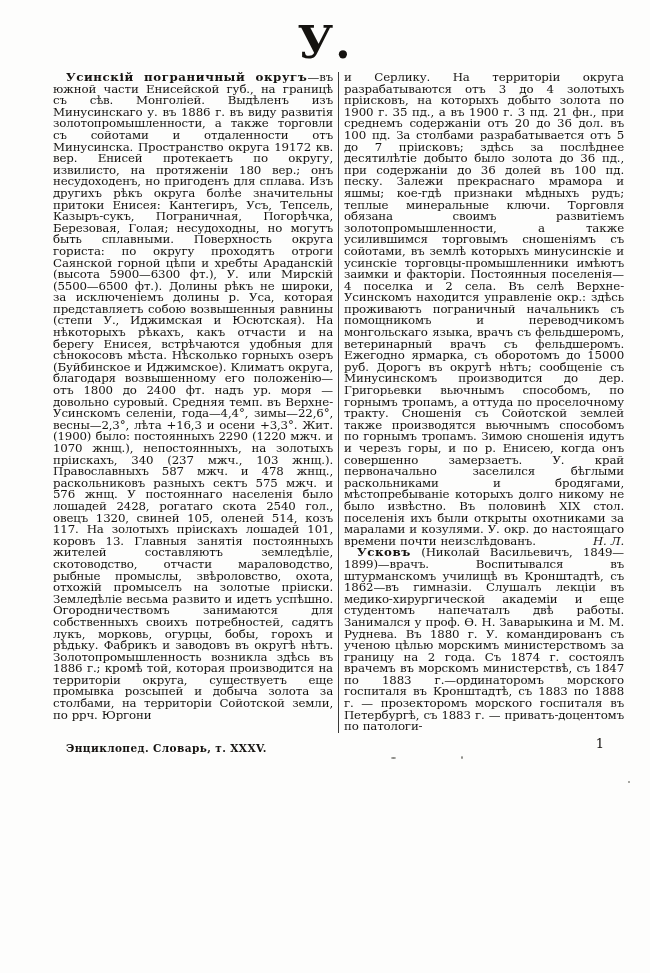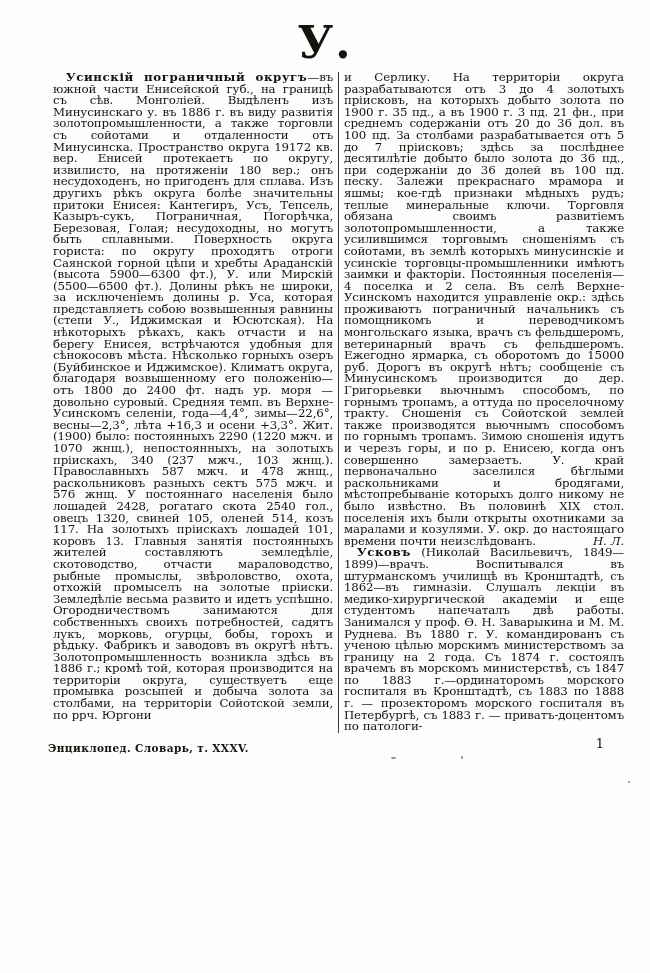--- a/index.html
+++ b/index.html
@@ -57,21 +57,21 @@
     letter-spacing: 0.6px;
   }
   .sig {
     float: right;
     font-style: italic;
     font-weight: 400;
     padding-left: 10px;
   }
   .footer-imprint {
     position: absolute;
-    left: 48px;
+    left: 66px;
     top: 742px;
     font-size: 10.5px;
     letter-spacing: 0.4px;
     font-weight: 700;
   }
   .page-number {
     position: absolute;
     right: 46px;
     top: 736px;
     font-size: 13px;

